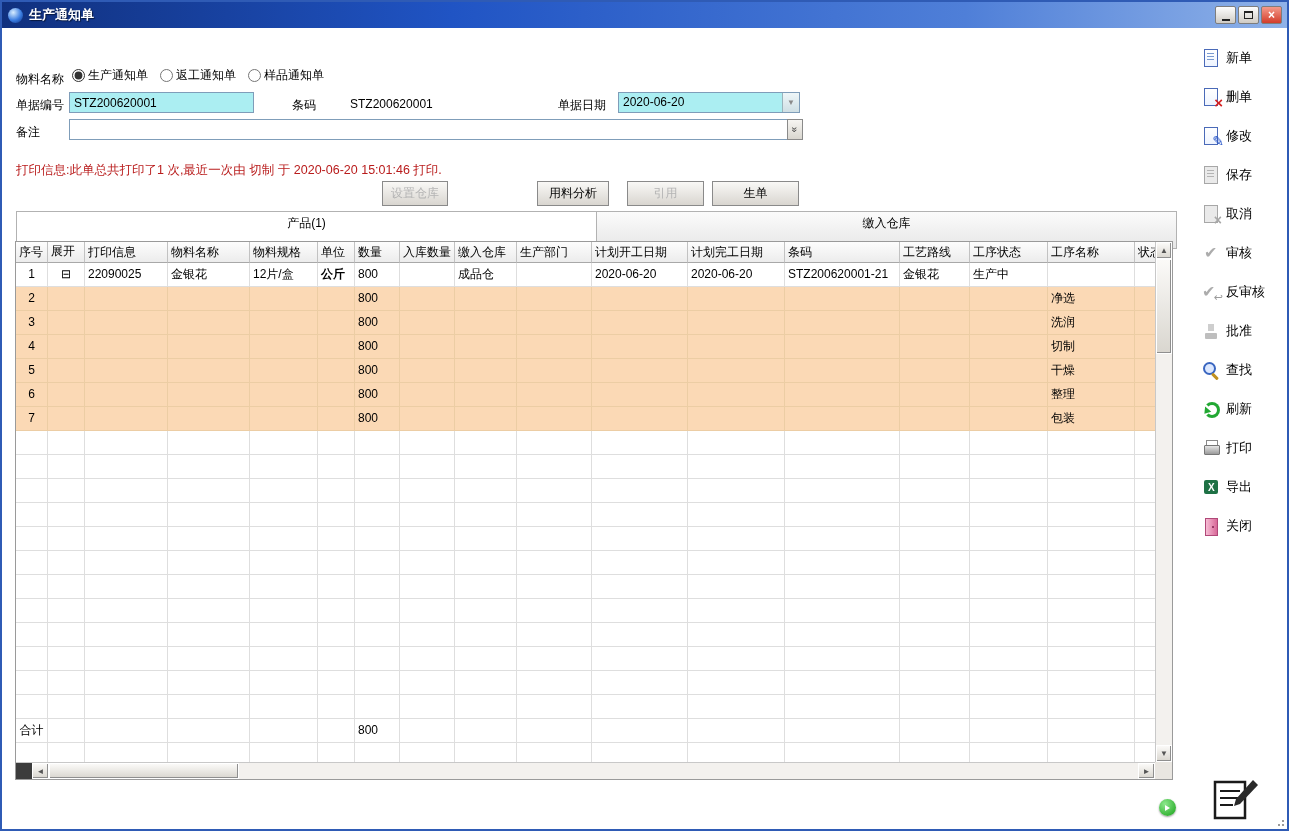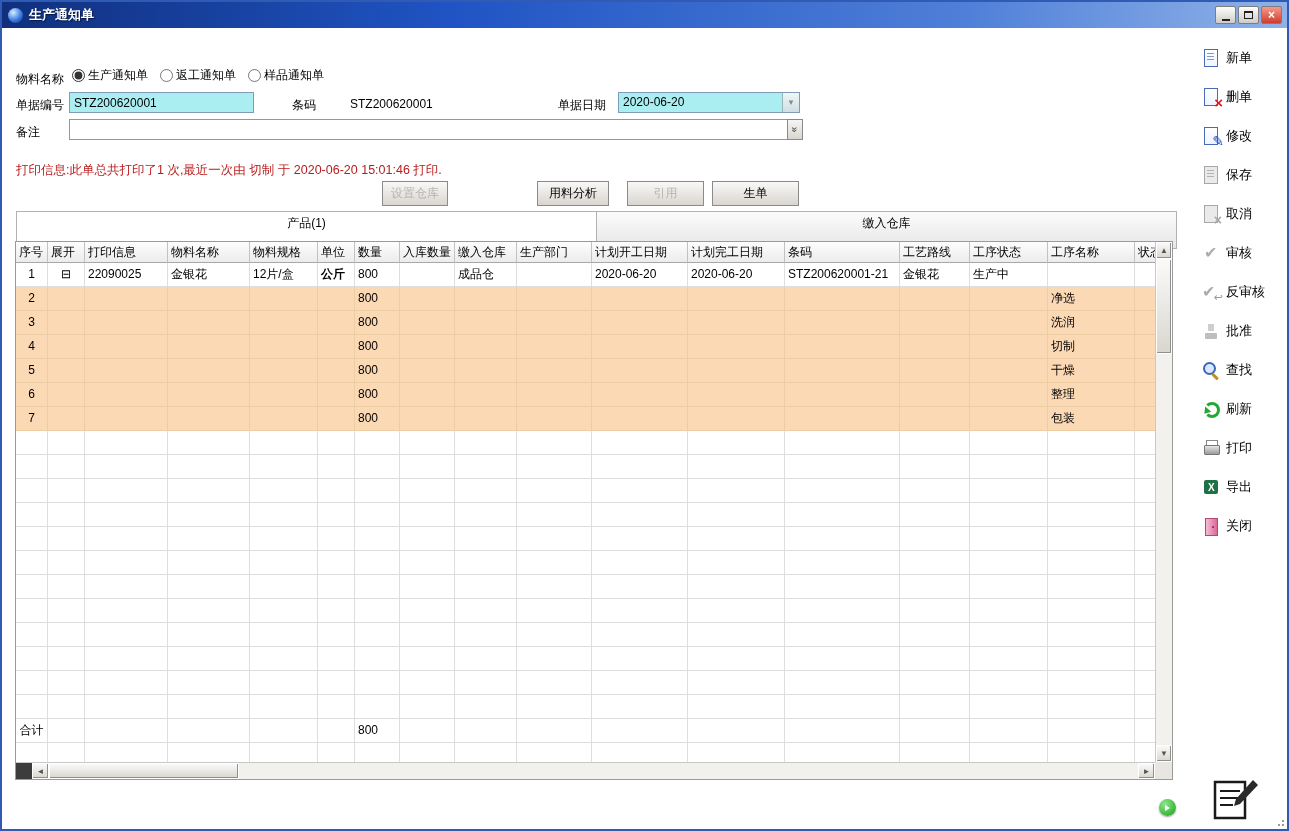--- a/index.html
+++ b/index.html
@@ -235,21 +235,21 @@
 
   <div class="tabbar">
       <div class="tab active">产品(1)</div>
       <div class="tab">缴入仓库</div>
     </div>
 
   <div class="grid-area">
     <div class="grid-content">
       <div class="grid-header">
           <div class="hcell" style="width: 32px;">序号</div>
-          <div class="hcell" style="width: 37px;">展开</div>
+          <div class="hcell" style="width: 37px; font-family: Liberation Mono, monospace;">展开</div>
           <div class="hcell" style="width: 83px;">打印信息</div>
           <div class="hcell" style="width: 82px;">物料名称</div>
           <div class="hcell" style="width: 68px;">物料规格</div>
           <div class="hcell" style="width: 37px;">单位</div>
           <div class="hcell" style="width: 45px;">数量</div>
           <div class="hcell" style="width: 55px;">入库数量</div>
           <div class="hcell" style="width: 62px;">缴入仓库</div>
           <div class="hcell" style="width: 75px;">生产部门</div>
           <div class="hcell" style="width: 96px;">计划开工日期</div>
           <div class="hcell" style="width: 97px;">计划完工日期</div>

